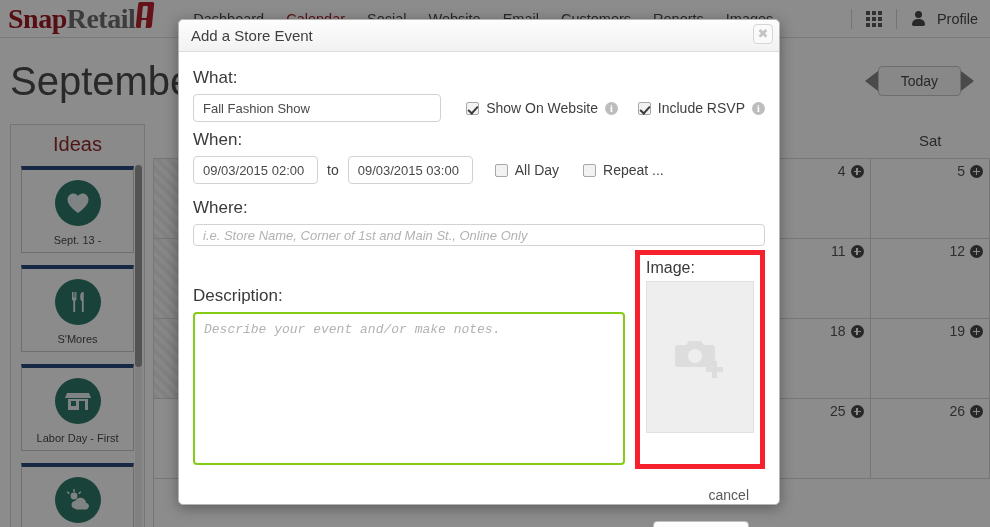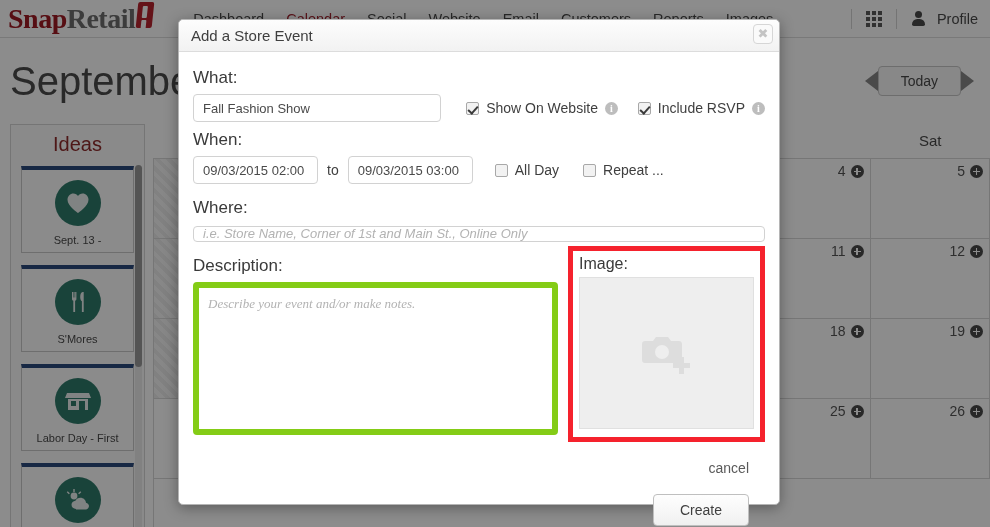--- a/index.html
+++ b/index.html
@@ -285,21 +285,21 @@
     font-family: "Liberation Sans", sans-serif;
     background: #fff;
     outline: none;
   }
   .txt-input::placeholder {
     color: #b2b2b2;
     font-style: italic;
   }
   #what-input { width: 272px; }
   .date-input { width: 125px; text-align: center; }
-  #where-input { width: 100%; height: 16px; }
+  #where-input { width: 100%; height: 22px; }
 
   .checkbox-group { display: flex; align-items: center; gap: 7px; }
   .cb {
     width: 13px; height: 13px;
     border: 1px solid #a8a8a8;
     border-radius: 2px;
     background: #f2f2f2;
     position: relative;
     cursor: pointer;
     flex: none;
@@ -318,29 +318,29 @@
     width: 13px; height: 13px; border-radius: 50%;
     background: #bdbdbd; color: #fff;
     font-size: 10px; font-weight: bold;
     line-height: 13px; text-align: center;
     font-family: "Liberation Serif", serif;
     cursor: pointer; flex: none;
   }
   .to-word { font-size: 14px; color: #3f3f3f; margin: 0 9px; }
 
   .lower { display: flex; gap: 10px; margin-top: 14px; }
-  .desc-col { flex: none; width: 365px; }
+  .desc-col { flex: none; width: 432px; margin-top: 26px; }
   #desc-input {
     width: 100%; height: 153px;
-    border: 6px solid #84cc16;
+    border: 2px solid #84cc16;
     border-radius: 4px;
     padding: 8px 9px;
     font-size: 13px;
     color: #4a4a4a;
-    font-family: Liberation Serif, serif;
+    font-family: Liberation Mono, monospace;
     resize: none; outline: none;
   }
   #desc-input::placeholder { color: #b2b2b2; font-style: italic; }
 
   .image-col {
     flex: 1;
     border: 5px solid #f5222d;
     padding: 4px 6px 8px;
     margin-top: -10px;
   }

